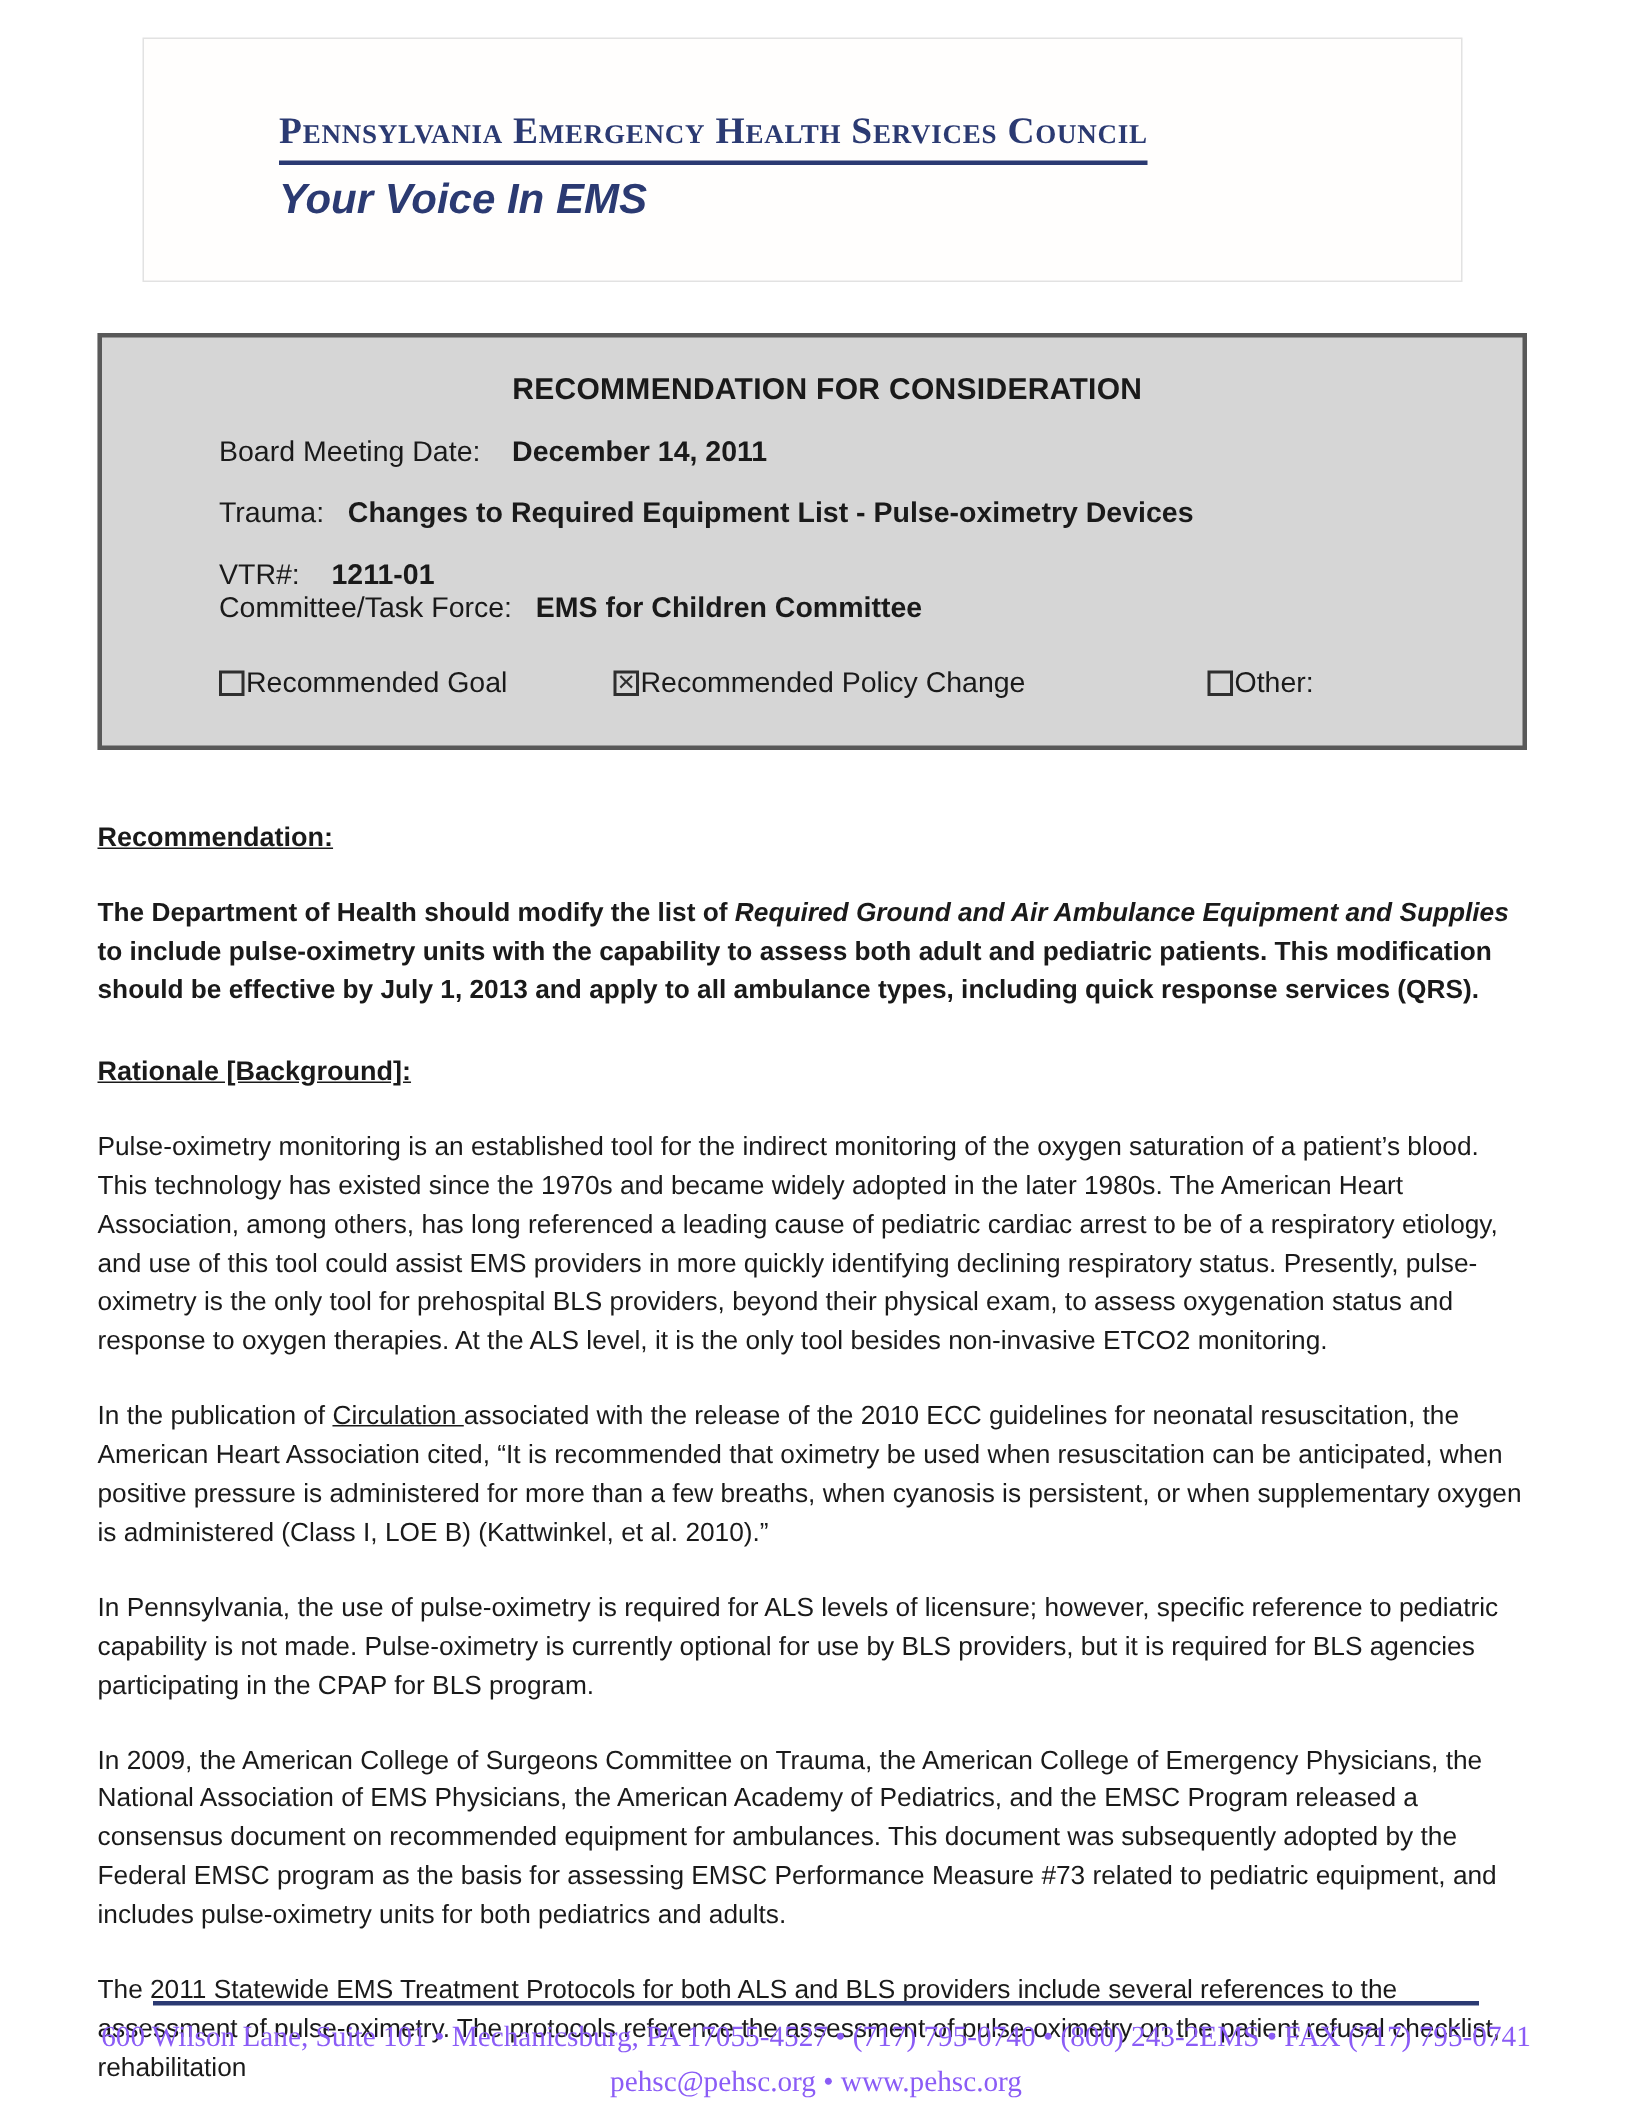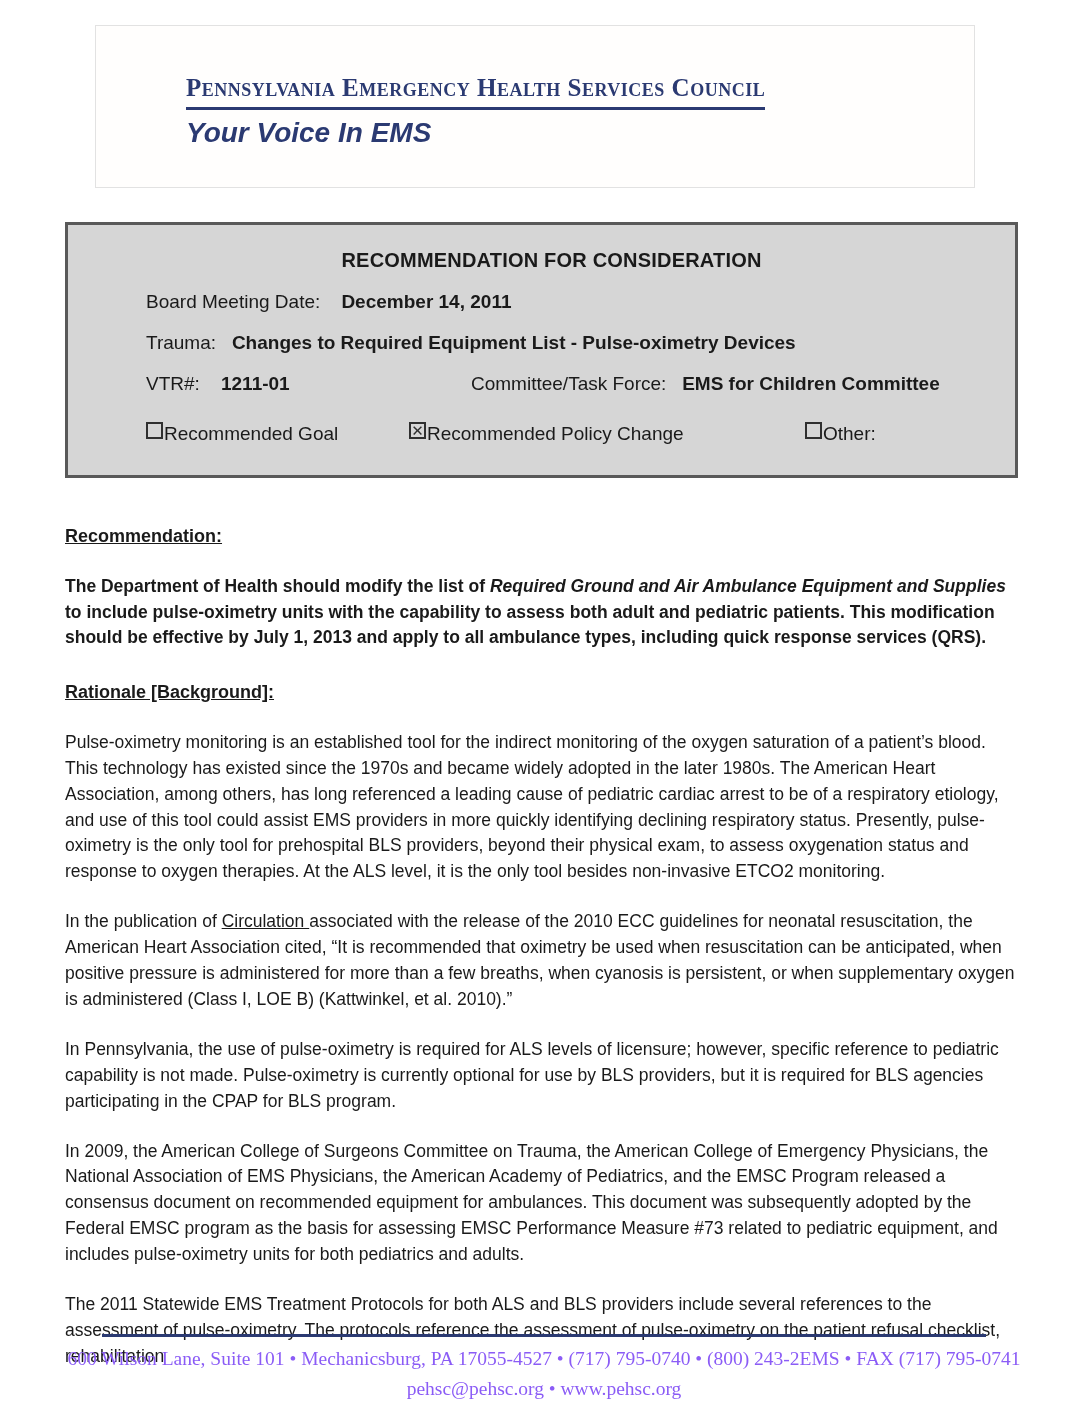--- a/index.html
+++ b/index.html
@@ -46,24 +46,24 @@
     width:953px;
     border:3px solid var(--box-border);
     background:var(--box-fill);
     padding:16px 58px 30px 78px;
     font-size:19px;
   }
   .fb-title{text-align:center;font-weight:bold;font-size:20px;margin:8px 0 4px 0;letter-spacing:.2px;}
   .fb-row{margin-top:19px;}
   .fb-label{font-weight:normal;}
   .fb-value{font-weight:bold;}
-  .fb-split{display:flex;}
+  .fb-split{display:flex;flex-direction:column;}
   .fb-cell-left{width:325px;flex:0 0 auto;}
   .cbrow{display:flex;margin-top:28px;align-items:center;}
-  .cbi{display:inline-flex;}
+  .cbi{display:inline-flex;align-items:center;}
   .cbi-1{width:263px;flex:0 0 auto;}
   .cbi-2{width:396px;flex:0 0 auto;}
   .cb{
     width:17px;height:17px;border:2px solid #2f2f2f;background:var(--box-fill);
     display:inline-flex;align-items:center;justify-content:center;
     margin-right:1px;position:relative;top:-1px;flex:0 0 auto;
   }
   .cb.checked::before{content:"\2715";font-size:15px;line-height:1;color:#2f2f2f;}
 
   

